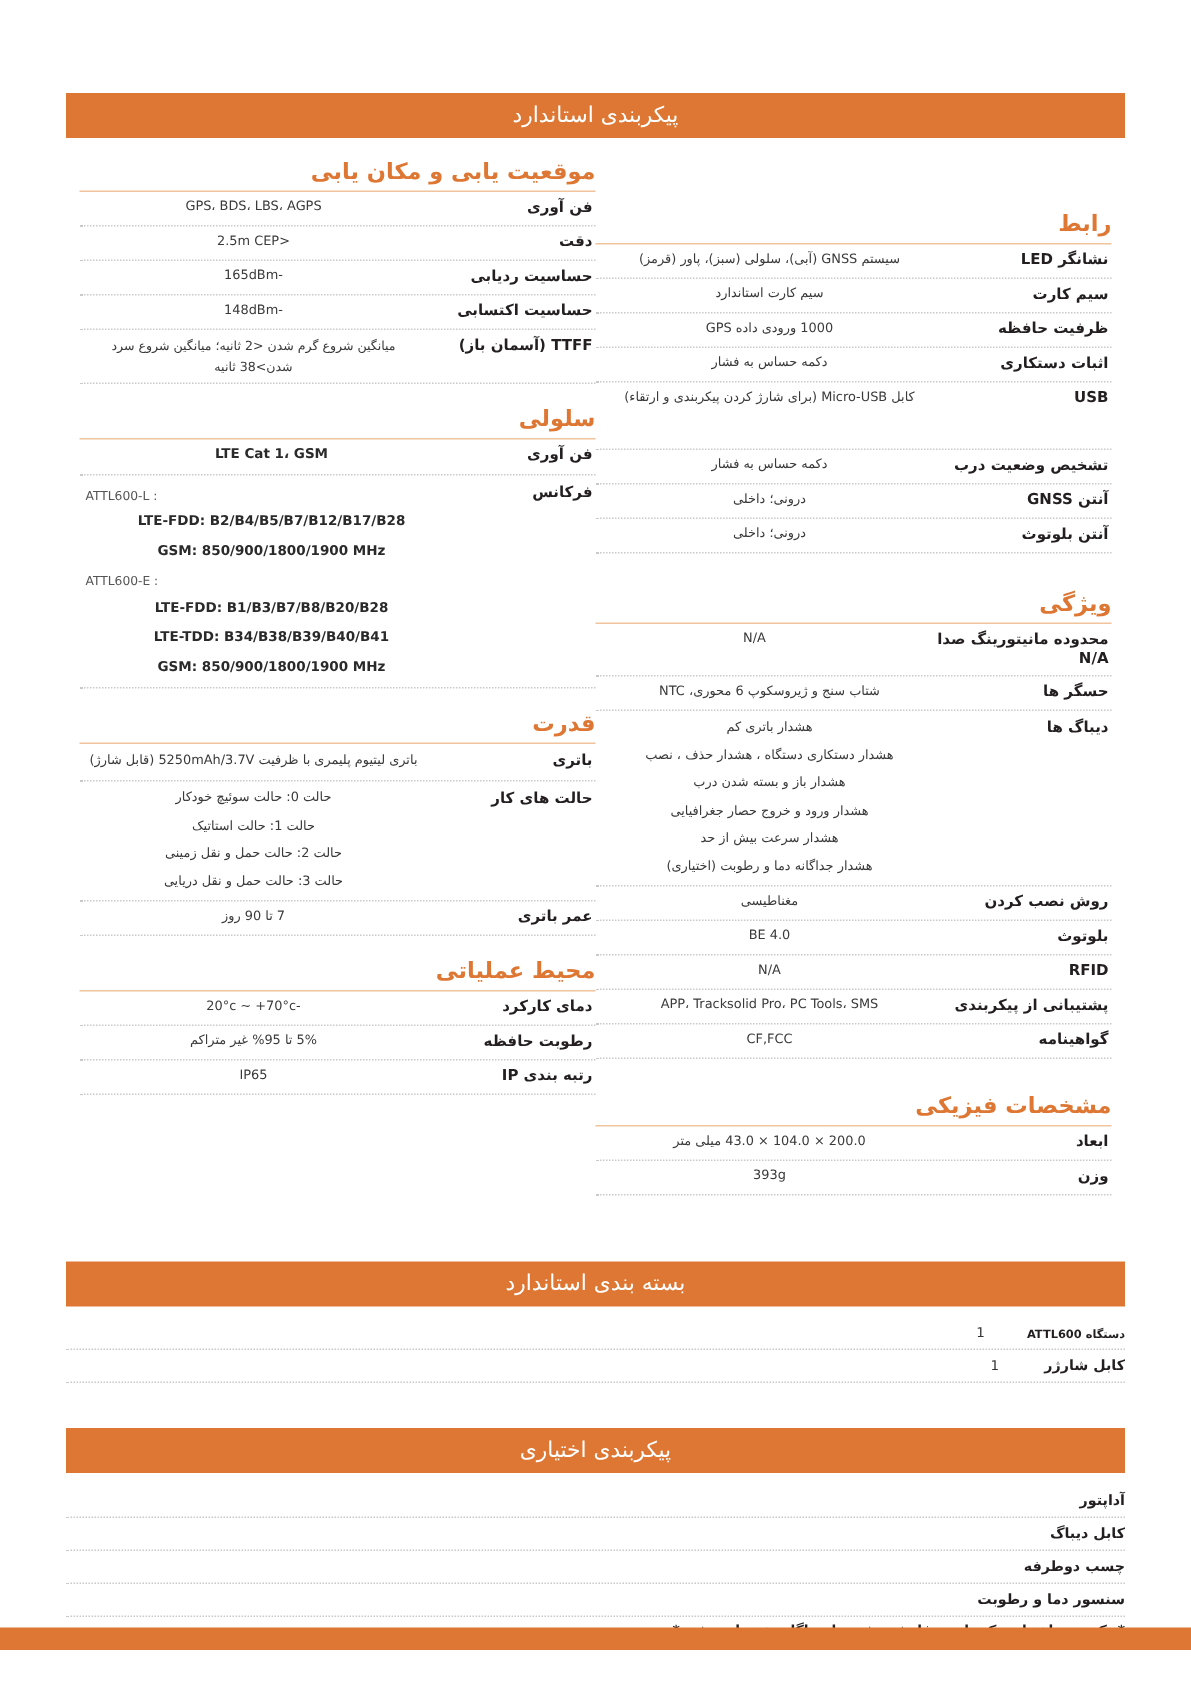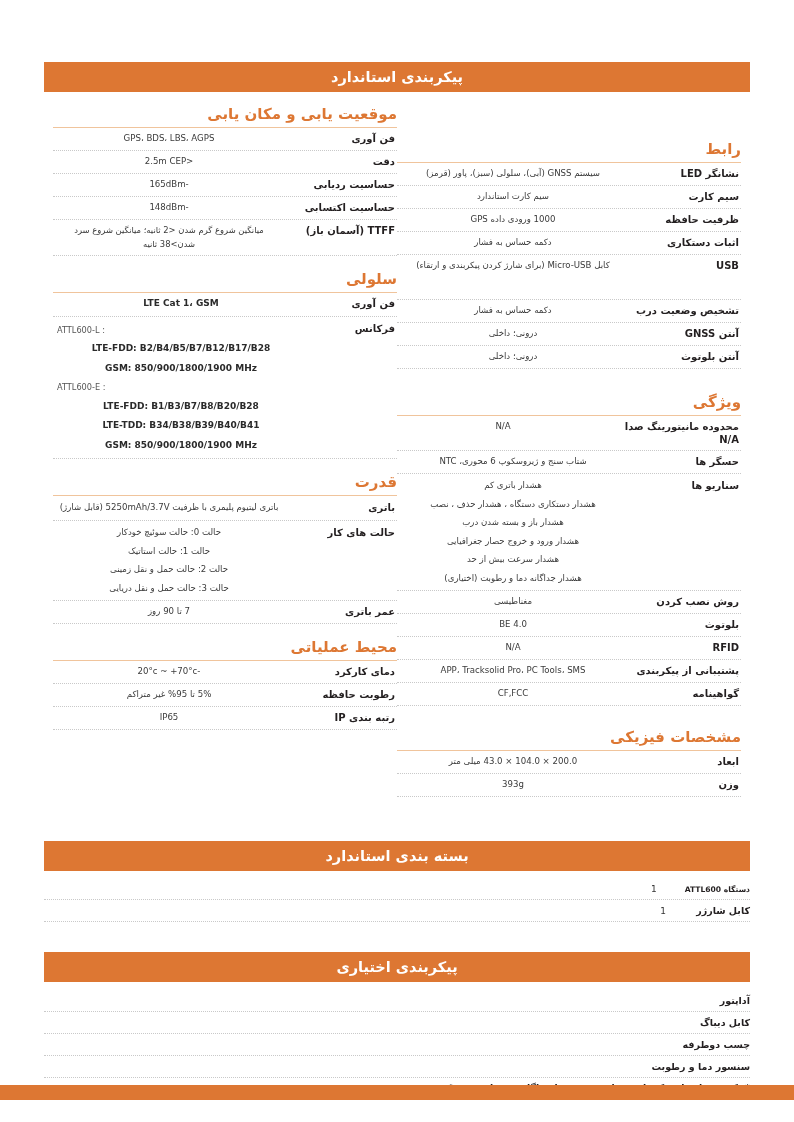--- a/index.html
+++ b/index.html
@@ -26,21 +26,21 @@
   }
 
   
   .banner {
     background: #dd7733;
     color: #ffffff;
     height: 30px;
     line-height: 30px;
     text-align: center;
     font-size: 14.5px;
-    font-weight: bold;
+    font-weight: normal;
     letter-spacing: 0.2px;
   }
 
   .band-wrap { margin: 0 44px; }
 
   
   .cols {
     display: flex;
     flex-direction: row-reverse;
     margin: 0 44px;
@@ -344,21 +344,21 @@
 
         <div class="row">
           <div class="lbl" style="width:132px;flex:0 0 132px;">محدوده مانیتورینگ صدا N/A</div>
           <div class="val">N/A</div>
         </div>
         <div class="row">
           <div class="lbl">حسگر ها</div>
           <div class="val">شتاب سنج و ژیروسکوپ 6 محوری، NTC</div>
         </div>
         <div class="row tall">
-          <div class="lbl">سناریو ها</div>
+          <div class="lbl">دیباگ ها</div>
           <div class="val multi">
             <div>هشدار باتری کم</div>
             <div>هشدار دستکاری دستگاه ، هشدار حذف ، نصب</div>
             <div>هشدار باز و بسته شدن درب</div>
             <div>هشدار ورود و خروج حصار جغرافیایی</div>
             <div>هشدار سرعت بیش از حد</div>
             <div>هشدار جداگانه دما و رطوبت (اختیاری)</div>
           </div>
         </div>
         <div class="row">

